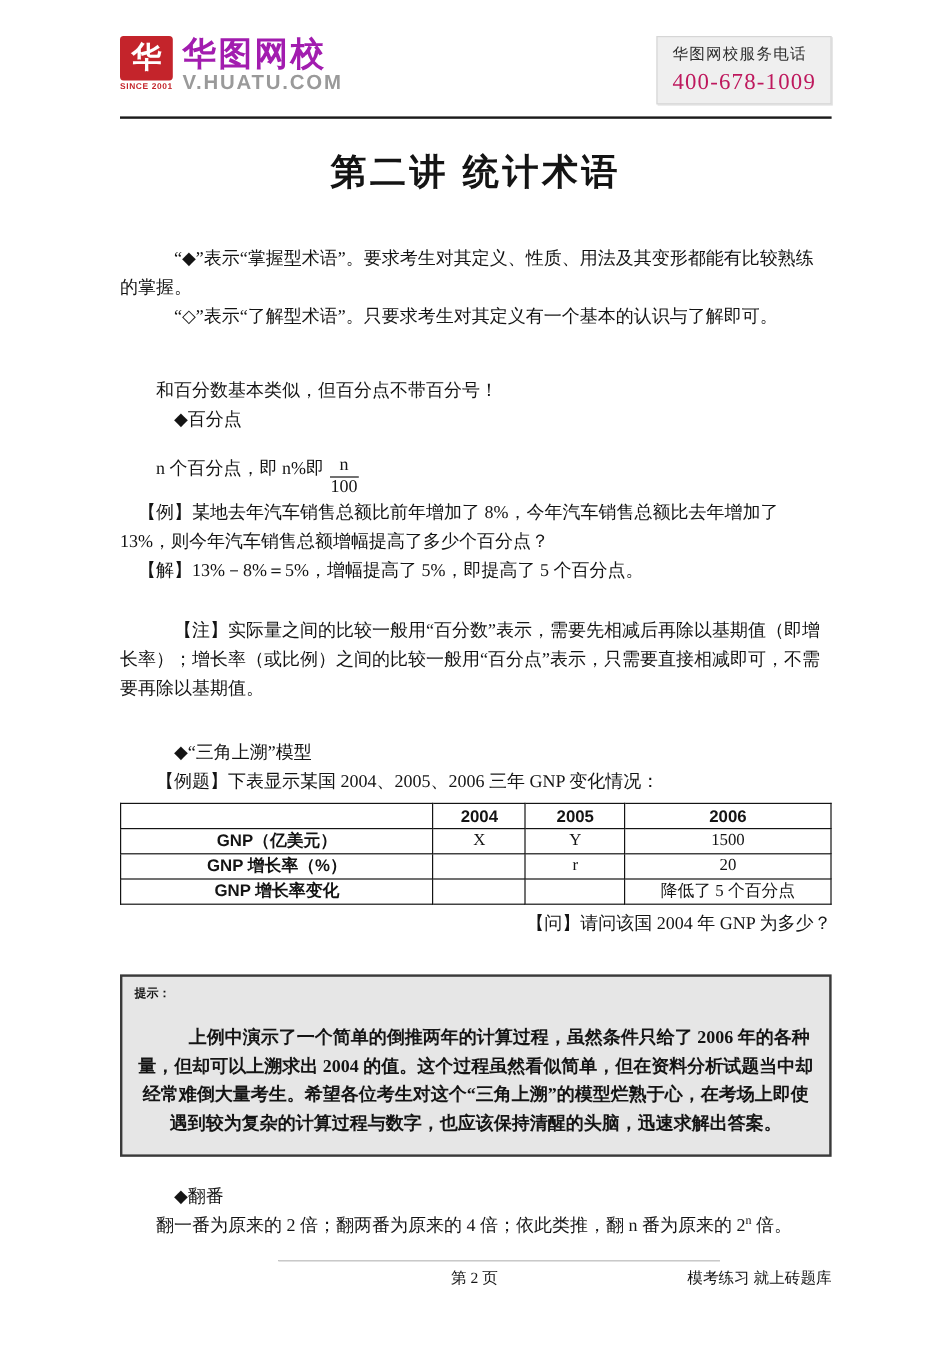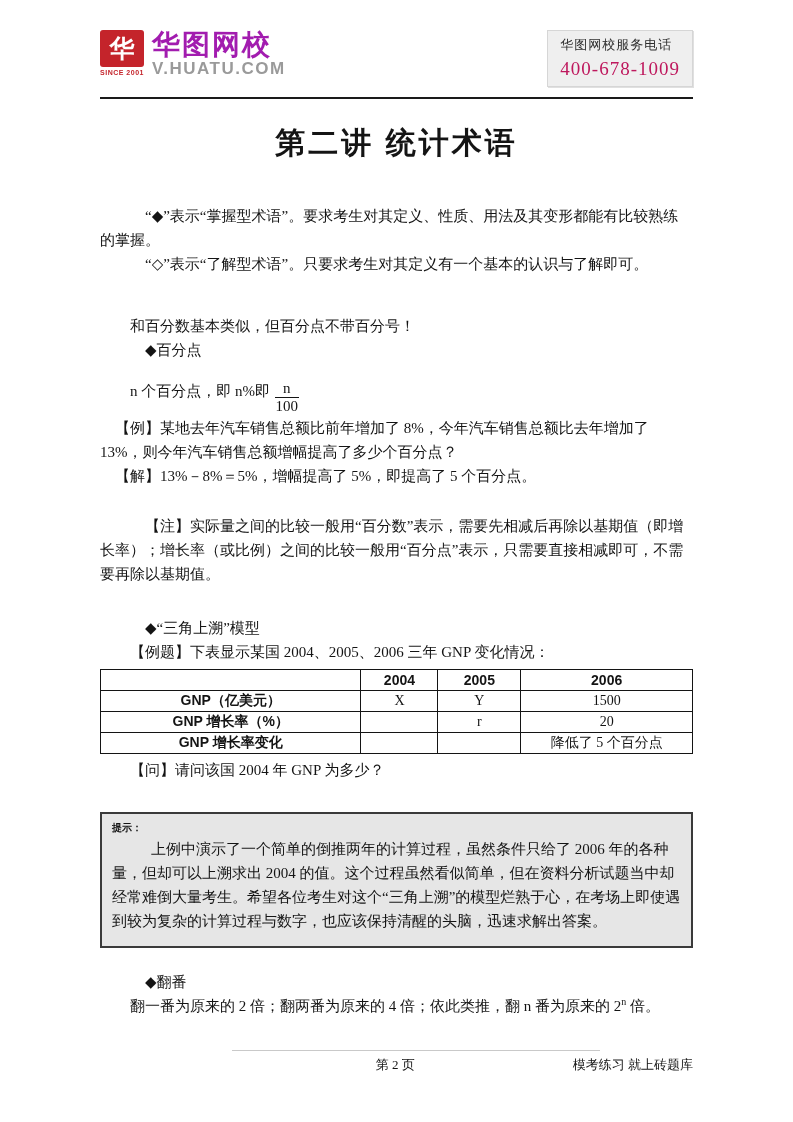--- a/index.html
+++ b/index.html
@@ -53,21 +53,21 @@
   table { width:100%; border-collapse:collapse; margin-top:5px; }
   td { border:1px solid #141414; height:21px; text-align:center; font-size:14px; padding:1px 4px; }
   .col-label { width:44%; } .col-2004 { width:13%; } .col-2005 { width:14%; } .col-2006 { width:29%; }
   .th-year   { font-family:"Liberation Sans","DejaVu Sans",sans-serif; font-weight:bold; }
   .row-label { font-family:"Liberation Sans","DejaVu Sans",sans-serif; font-weight:bold; }
   .after-table { margin-top:4px; }
 
   
   .tip-box { margin-top:30px; background:#e6e6e6; border:2px solid #3a3a3a; padding:7px 10px 12px; }
   .tip-title { font-weight:bold; font-family:"Liberation Sans","DejaVu Sans",sans-serif; font-size:10px; }
-  .tip-body  { font-weight:normal; text-indent:2.6em; line-height:1.62; margin-top:2px; }
+  .tip-body  { font-weight:bold; text-indent:2.6em; line-height:1.62; margin-top:18px;text-align:center; }
 
   sup { font-size:10px; }
 
   
   .footer { position:absolute; left:100px; right:100px; bottom:48px; }
   .footer-line { height:1px; background:#8a8a8a; width:368px; margin-left:132px;
                  border-top:1px solid #c9c9c9; }
   .footer-row { position:relative; margin-top:5px; font-size:13px; height:18px;text-align:right; }
   .footer-page   { position:absolute; left:50%; transform:translateX(-53%); }
   .footer-slogan { position:absolute; right:0; }
@@ -143,21 +143,21 @@
         </tr>
         <tr>
           <td class="row-label">GNP 增长率变化</td>
           <td></td>
           <td></td>
           <td>降低了 5 个百分点</td>
         </tr>
       </tbody>
     </table>
 
-    <p class="para after-table" style="text-indent:2em;">【问】请问该国 2004 年 GNP 为多少？</p>
+    <p class="para after-table" style="text-indent:2em;text-align:right;">【问】请问该国 2004 年 GNP 为多少？</p>
 
     <div class="tip-box">
       <div class="tip-title">提示：</div>
       <p class="tip-body">上例中演示了一个简单的倒推两年的计算过程，虽然条件只给了 2006 年的各种量，但却可以上溯求出 2004 的值。这个过程虽然看似简单，但在资料分析试题当中却经常难倒大量考生。希望各位考生对这个“三角上溯”的模型烂熟于心，在考场上即使遇到较为复杂的计算过程与数字，也应该保持清醒的头脑，迅速求解出答案。</p>
     </div>
   </div>
 
   <div class="sec-fan">
     <p class="para">◆翻番</p>
     <p class="para" style="text-indent:2em;"><span>翻一番为原来的 2 倍；翻两番为原来的 4 倍；依此类推，翻 n 番为原来的 2</span><sup>n</sup><span> 倍。</span></p>

